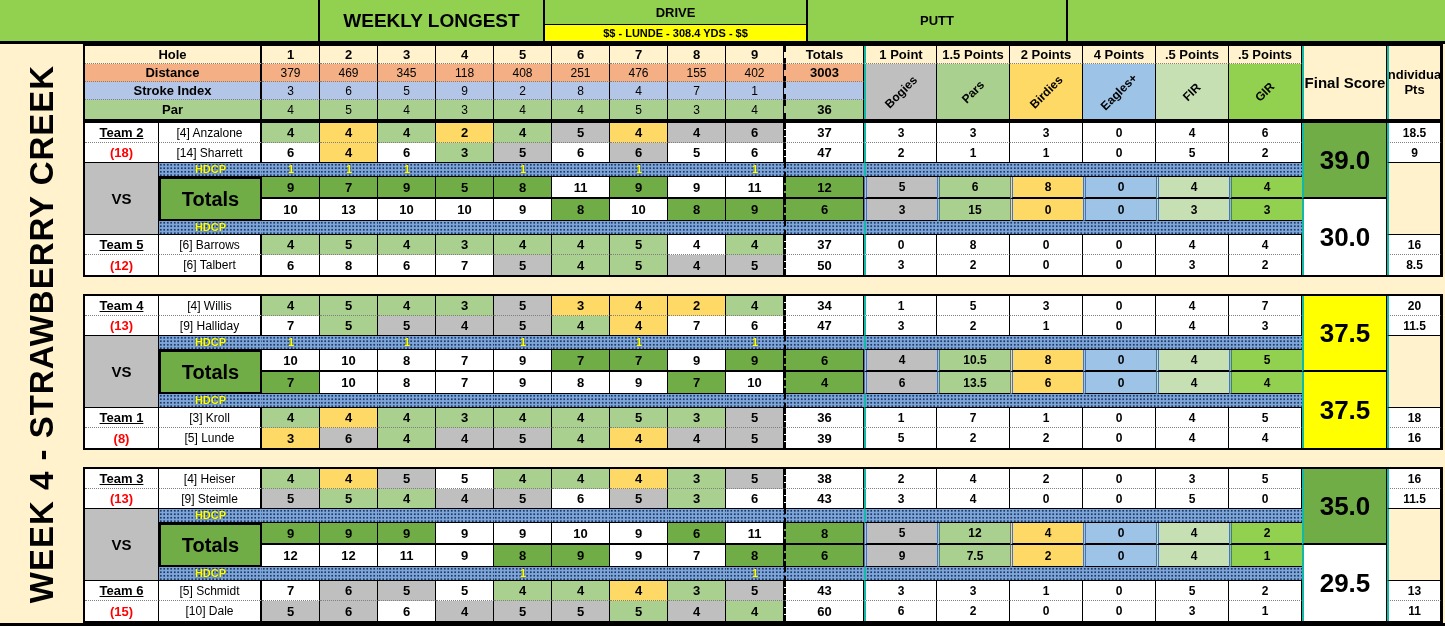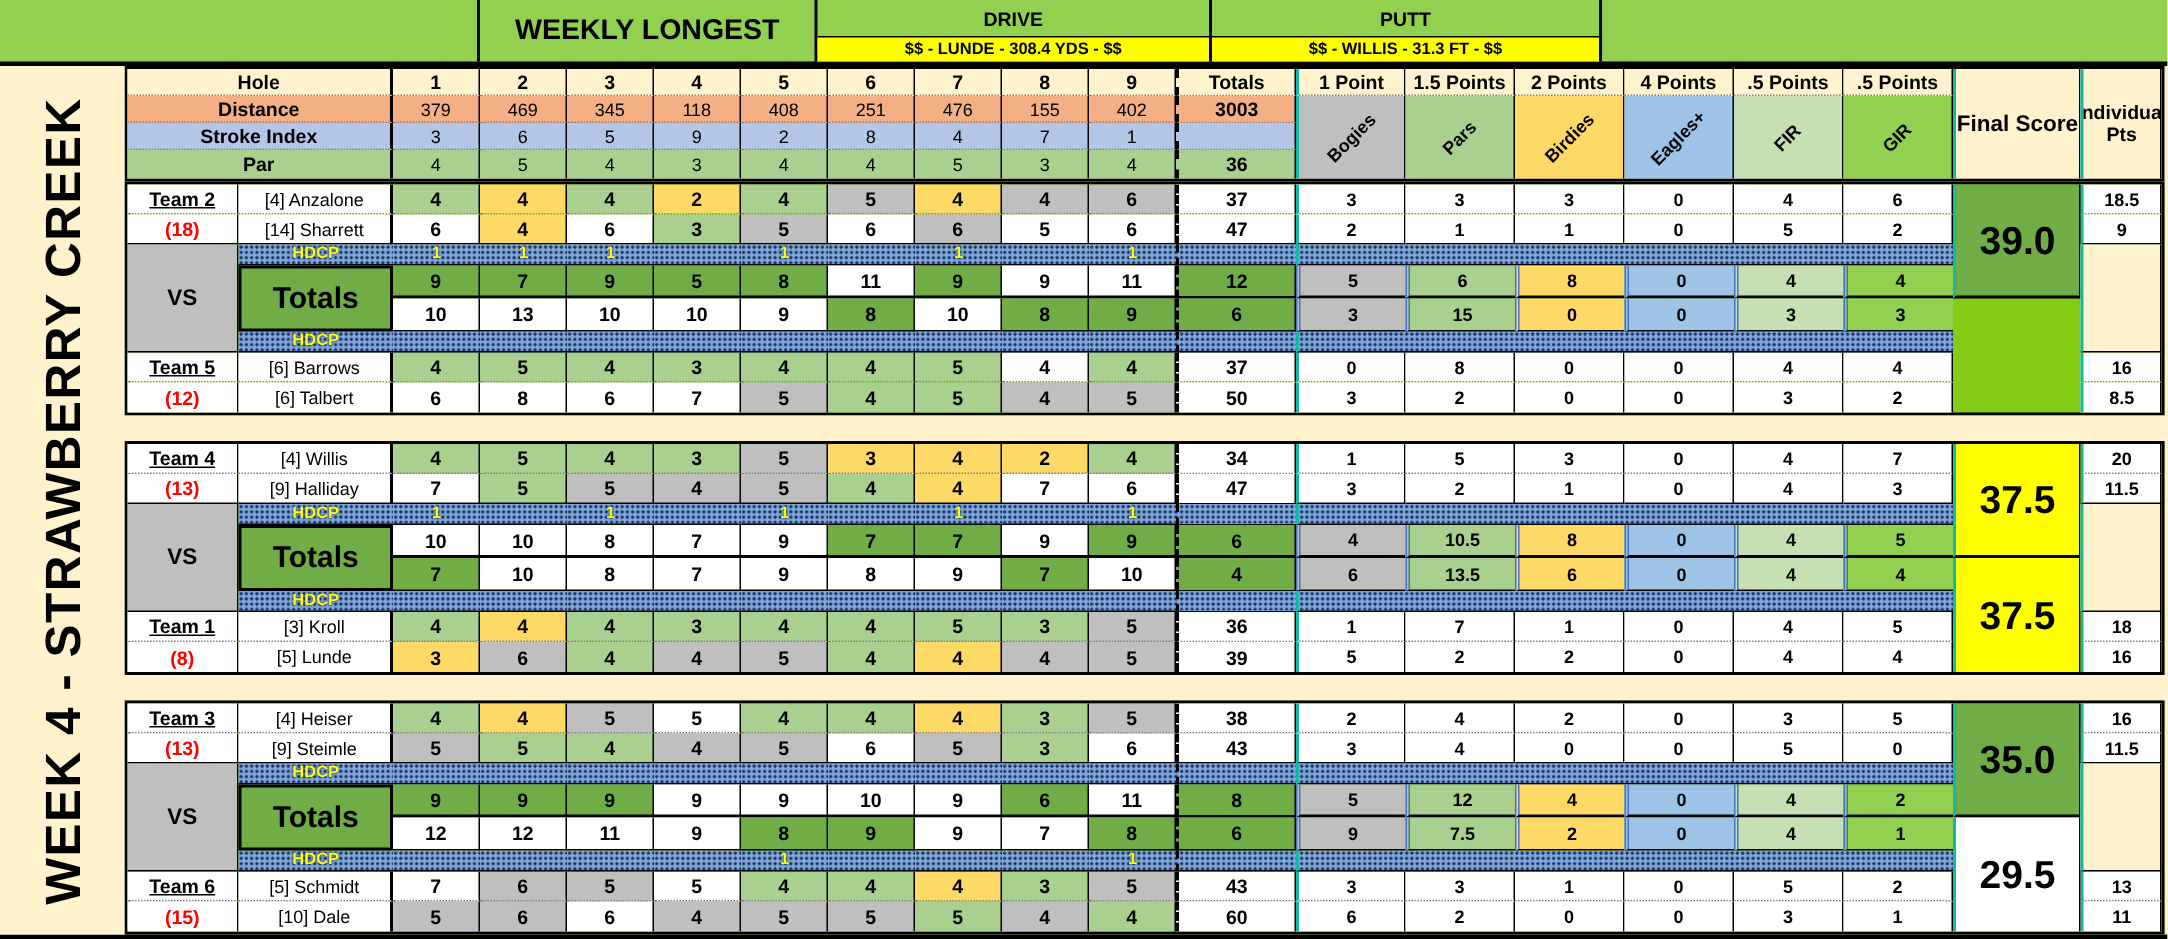--- a/index.html
+++ b/index.html
@@ -64,21 +64,20 @@
 
   <div class="banner">
     <div class="spacer1"></div>
     <div class="wl">WEEKLY LONGEST</div>
     <div class="bgroup drive">
       <div class="glabel">DRIVE</div>
       <div class="ycell">$$ - LUNDE - 308.4 YDS - $$</div>
     </div>
     <div class="bgroup putt">
       <div class="glabel">PUTT</div>
-      <div class="ycell">$$ - WILLIS - 31.3 FT - $$</div>
     </div>
     <div class="spacer2"></div>
   </div>
 
   <div class="main">
     <div class="sidebar">
       <div class="sidebar-title">WEEK 4 - STRAWBERRY CREEK</div>
     </div>
     <div class="content">
       <div class="grid" id="header-grid">
@@ -299,20 +298,21 @@
             <div class="c score solb" style="grid-area: 5 / 10; background: rgb(112, 173, 71);">8</div>
             <div class="c score solb" style="grid-area: 5 / 11; background: rgb(112, 173, 71);">9</div>
             <div class="c score vdash solb" style="grid-area: 5 / 12; background: rgb(112, 173, 71);">6</div>
             <div class="c tpt solb vl2" style="grid-area: 5 / 13; background: rgb(191, 191, 191);">3</div>
             <div class="c tpt solb" style="grid-area: 5 / 14; background: rgb(169, 208, 142);">15</div>
             <div class="c tpt solb" style="grid-area: 5 / 15; background: rgb(255, 217, 102);">0</div>
             <div class="c tpt solb" style="grid-area: 5 / 16; background: rgb(157, 195, 230);">0</div>
             <div class="c tpt solb" style="grid-area: 5 / 17; background: rgb(198, 224, 180);">3</div>
             <div class="c tpt solb" style="grid-area: 5 / 18; background: rgb(146, 208, 80);">3</div>
             <div class="c final vl2 thickb" style="grid-area: 1 / 19 / 5; background: rgb(112, 173, 71);">39.0</div>
+            <div class="c final vl2" style="grid-area: 5 / 19 / 9; background: rgb(255, 255, 255);">30.0</div>
             <div class="c vl2 solb" style="grid-area: 3 / 20 / 7; background: rgb(255, 242, 204);"></div>
           </div>
           <div class="gap"></div>
           <div class="grid section">
             <div class="c team-name dotb" style="grid-area: 1 / 1;">Team 4</div>
             <div class="c pname vr2 dotb" style="grid-area: 1 / 2;">[4] Willis</div>
             <div class="c score dotb" style="grid-area: 1 / 3; background: rgb(169, 208, 142);">4</div>
             <div class="c score dotb" style="grid-area: 1 / 4; background: rgb(169, 208, 142);">5</div>
             <div class="c score dotb" style="grid-area: 1 / 5; background: rgb(169, 208, 142);">4</div>
             <div class="c score dotb" style="grid-area: 1 / 6; background: rgb(169, 208, 142);">3</div>

